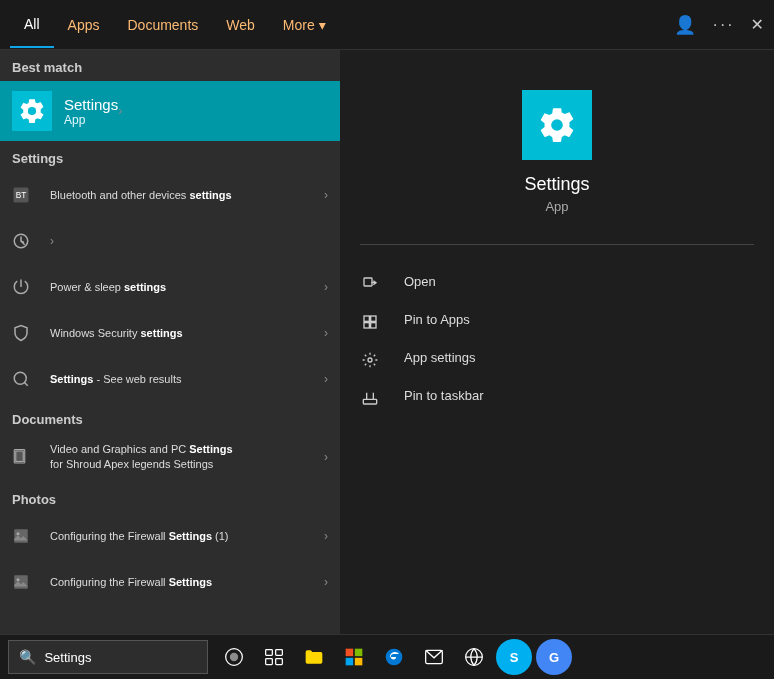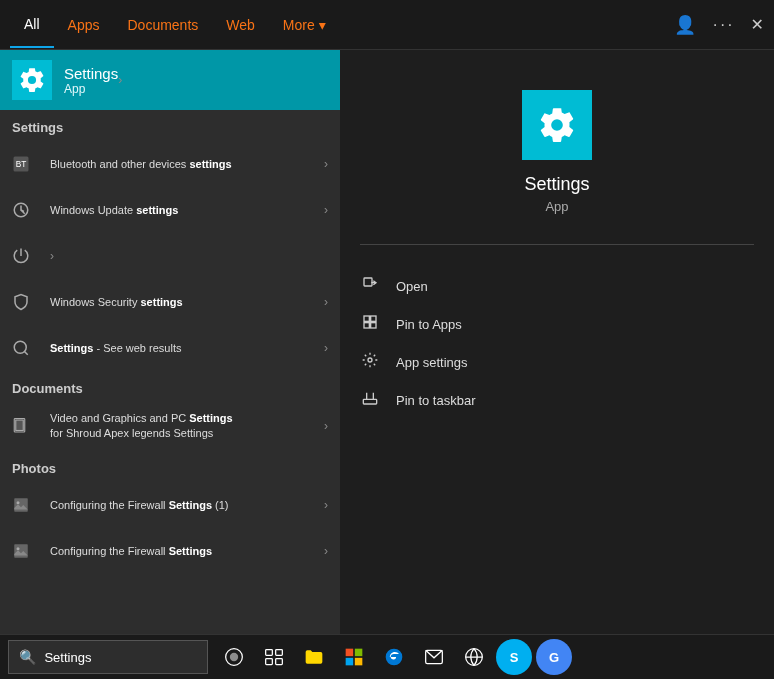--- a/index.html
+++ b/index.html
@@ -17,21 +17,21 @@
       display: flex;
       align-items: center;
       background: #1a1a1a;
       padding: 0 10px;
       height: 50px;
       border-bottom: 1px solid #333;
     }
     .nav-tab {
       padding: 14px 14px;
       font-size: 14px;
-      color: #f97316;
+      color: #fdba74;
       cursor: pointer;
       position: relative;
     }
     .nav-tab.active {
       color: #ffffff;
       border-bottom: 2px solid #0ea5e9;
     }
     .nav-more {
       display: flex;
       align-items: flex-start;
@@ -167,24 +167,24 @@
       height: 1px;
       background: #444;
       margin: 10px 20px;
     }
 
     .action-list {
       padding: 10px 20px;
     }
     .action-item {
       display: flex;
-      align-items: flex-end;
+      align-items: flex-start;
       padding: 9px 0;
       cursor: pointer;
-      gap: 16px;
+      gap: 24px;
     }
     .action-icon {
       width: 20px;
       height: 20px;
       display: flex;
       align-items: center;
       justify-content: center;
       flex-shrink: 0;
     }
     .action-label {
@@ -254,20 +254,21 @@
     <span style="font-size:18px;">👤</span>
     <span style="font-size:16px; letter-spacing:2px;">···</span>
     <span style="font-size:16px;">✕</span>
   </div>
 </div>
 
 <div class="main-layout">
 
   <div class="left-panel">
 
+    <div class="section-header">Best match</div>
     <div class="best-match-item">
       <div class="best-match-icon">
         <svg width="28" height="28" viewBox="0 0 24 24" fill="white">
           <path d="M12 15.5A3.5 3.5 0 0 1 8.5 12 3.5 3.5 0 0 1 12 8.5a3.5 3.5 0 0 1 3.5 3.5 3.5 3.5 0 0 1-3.5 3.5m7.43-2.92c.04-.34.07-.69.07-1.08s-.03-.74-.07-1.08l2.11-1.65c.19-.15.24-.42.12-.64l-2-3.46c-.12-.22-.39-.3-.61-.22l-2.49 1c-.52-.4-1.08-.73-1.69-.98l-.38-2.65C14.46 2.18 14.25 2 14 2h-4c-.25 0-.46.18-.49.42l-.38 2.65c-.61.25-1.17.59-1.69.98l-2.49-1c-.23-.09-.49 0-.61.22l-2 3.46c-.13.22-.07.49.12.64l2.11 1.65c-.04.34-.07.69-.07 1.08s.03.74.07 1.08l-2.11 1.65c-.19.15-.24.42-.12.64l2 3.46c.12.22.39.3.61.22l2.49-1c.52.4 1.08.73 1.69.98l.38 2.65c.03.24.24.42.49.42h4c.25 0 .46-.18.49-.42l.38-2.65c.61-.25 1.17-.58 1.69-.98l2.49 1c.23.09.49 0 .61-.22l2-3.46c.12-.22.07-.49-.12-.64l-2.11-1.65z"></path>
         </svg>
       </div>
       <div class="best-match-text">
         <div class="title">Settings</div>
         <div class="subtitle">App</div>
       </div>
@@ -288,31 +289,31 @@
     </div>
 
     <div class="list-item">
       <div class="list-item-icon">
         <svg width="18" height="18" viewBox="0 0 24 24" fill="none" stroke="#aaa" stroke-width="2">
             <circle cx="12" cy="12" r="9"></circle>
             <path d="M12 6v6l4 2"></path>
             <path d="M17 17l-5-5"></path>
           </svg>
       </div>
-      <div class="list-item-text">Windows Update <span class="bold">settings</span></div>
       <div class="list-item-arrow">›</div>
     </div>
 
     <div class="list-item">
       <div class="list-item-icon">
         <svg width="18" height="18" viewBox="0 0 24 24" fill="none" stroke="#aaa" stroke-width="2">
             <path d="M12 2v10"></path>
             <path d="M7 4.3A9 9 0 1 0 17 4.3"></path>
           </svg>
       </div>
+      <div class="list-item-text">Power &amp; sleep <span class="bold">settings</span></div>
       <div class="list-item-arrow">›</div>
     </div>
 
     <div class="list-item">
       <div class="list-item-icon">
         <svg width="18" height="18" viewBox="0 0 24 24" fill="none" stroke="#aaa" stroke-width="2">
             <path d="M12 22s8-4 8-10V5l-8-3-8 3v7c0 6 8 10 8 10z"></path>
           </svg>
       </div>
       <div class="list-item-text">Windows Security <span class="bold">settings</span></div>

